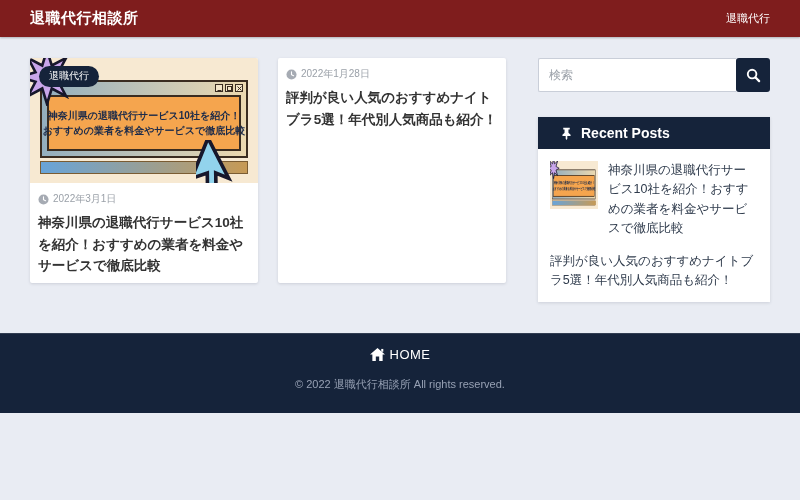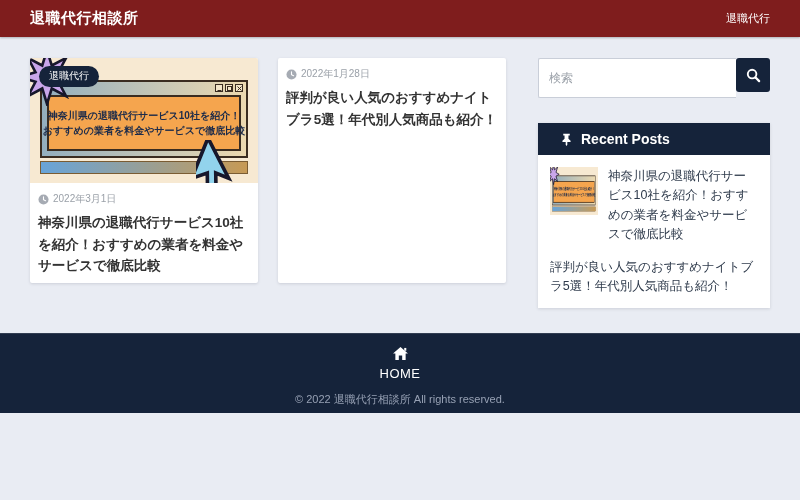--- a/index.html
+++ b/index.html
@@ -68,21 +68,21 @@
   .cup    { position: absolute; left: 134px; top: 47px; width: 46px; height: 46px; border-radius: 50%; background: #2f5f6c; }
   .coffee { position: absolute; left: 139px; top: 52px; width: 36px; height: 36px; border-radius: 50%;
             background: radial-gradient(circle at 45% 40%, #d3742a, #b65a14); }
   .handle { position: absolute; left: 177px; top: 64px; width: 16px; height: 10px; background: #2f5f6c;
             border-radius: 3px; transform: rotate(22deg); }
 
   
   .sidebar { width: 232px; }
   .searchbar { display: flex; }
   .search-input {
-    width: 198px; height: 40px; border: 1px solid #c9ced8; border-right: none;
+    width: 198px; height: 34px; border: 1px solid #c9ced8; border-right: none;
     background: #fff; font-size: 12px; padding: 8px 10px; color: #333; outline: none;
     border-radius: 2px 0 0 2px; font-family: inherit;
   }
   .search-input::placeholder { color: #9aa0a8; }
   .search-btn {
     width: 34px; height: 34px; background: #15233a; border: none; border-radius: 3px;
     display: flex; align-items: center; justify-content: center; cursor: pointer;
   }
   .widget { margin-top: 25px; box-shadow: 0 1px 3px rgba(40,50,70,.15); }
   .widget-header {
@@ -97,21 +97,21 @@
   .rp-link { font-size: 12.5px; color: #2f3b4c; line-height: 1.55; }
 
   
   .site-footer {
     position: absolute; left: 0; top: 333px; width: 800px; height: 80px;
     background: #15233a; color: #fff; text-align: center;
     border-top: 1px solid rgba(255,255,255,.12);
   }
   .home-link {
     display: inline-flex; align-items: center; gap: 5px; margin-top: 13px;
-    font-size: 13px; color: #fff; cursor: pointer; letter-spacing: .5px; flex-direction: column;
+    font-size: 13px; color: #fff; cursor: pointer; letter-spacing: .5px;
   }
   .copyright { margin-top: 11px; font-size: 11px; color: #97a1b4; }
 </style>
 </head>
 <body>
 
 <header class="site-header">
   <div class="site-title">退職代行相談所</div>
   <div class="nav-link">退職代行</div>
 </header>

